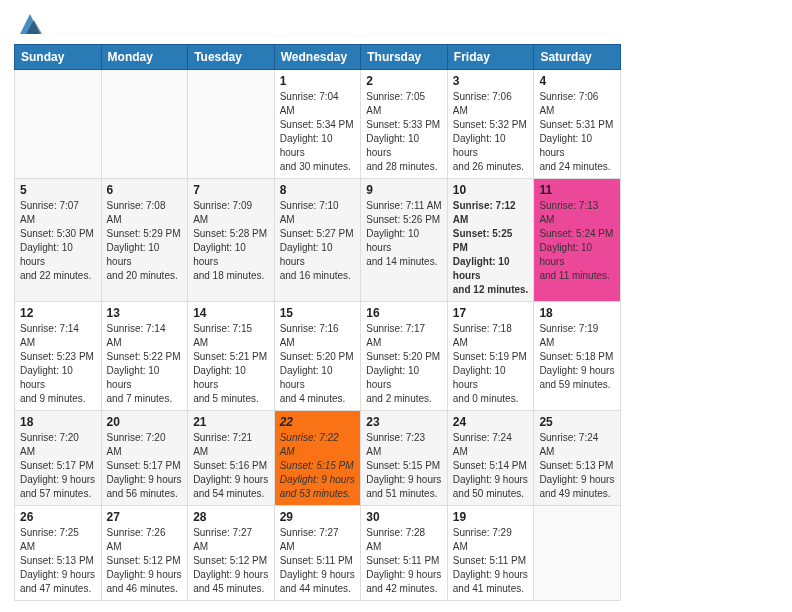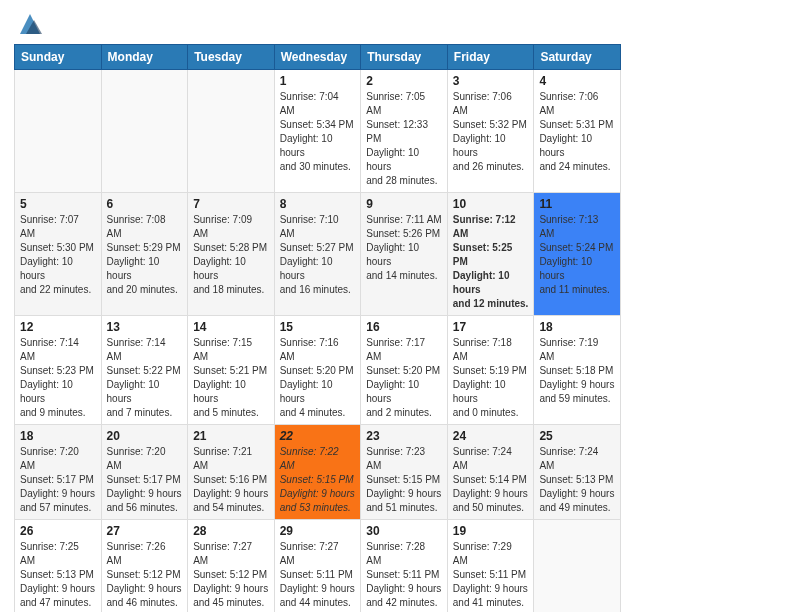--- a/index.html
+++ b/index.html
@@ -144,21 +144,21 @@
           <td style="background: rgb(255, 255, 255);">
             <span class="day-number">1</span>
             <div class="day-info" style="white-space: pre-line;">Sunrise: 7:04 AM
 Sunset: 5:34 PM
 Daylight: 10 hours
 and 30 minutes.</div>
           </td>
           <td style="background: rgb(255, 255, 255);">
             <span class="day-number">2</span>
             <div class="day-info" style="white-space: pre-line;">Sunrise: 7:05 AM
-Sunset: 12:33 PM
+Sunset: 5:33 PM
 Daylight: 10 hours
 and 28 minutes.</div>
           </td>
           <td style="background: rgb(255, 255, 255);">
             <span class="day-number">3</span>
             <div class="day-info" style="white-space: pre-line;">Sunrise: 7:06 AM
 Sunset: 5:32 PM
 Daylight: 10 hours
 and 26 minutes.</div>
           </td>
@@ -206,21 +206,21 @@
 Daylight: 10 hours
 and 14 minutes.</div>
           </td>
           <td style="background: rgb(245, 245, 245);">
             <span class="day-number">10</span>
             <div class="day-info" style="white-space: pre-line; font-weight: bold;">Sunrise: 7:12 AM
 Sunset: 5:25 PM
 Daylight: 10 hours
 and 12 minutes.</div>
           </td>
-          <td style="background: #3b82f6;">
+          <td style="background: #ec4899;">
             <span class="day-number">11</span>
             <div class="day-info" style="white-space: pre-line;">Sunrise: 7:13 AM
 Sunset: 5:24 PM
 Daylight: 10 hours
 and 11 minutes.</div>
           </td>
         </tr>
         <tr>
           <td style="background: rgb(255, 255, 255);">
             <span class="day-number">12</span>

